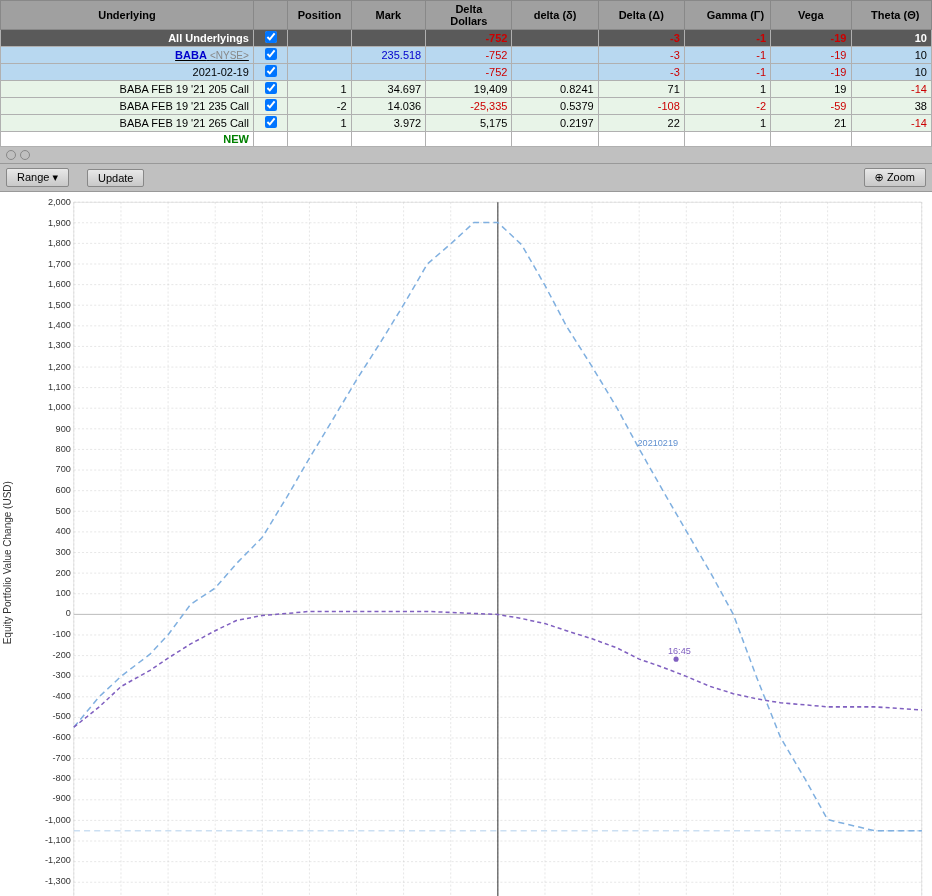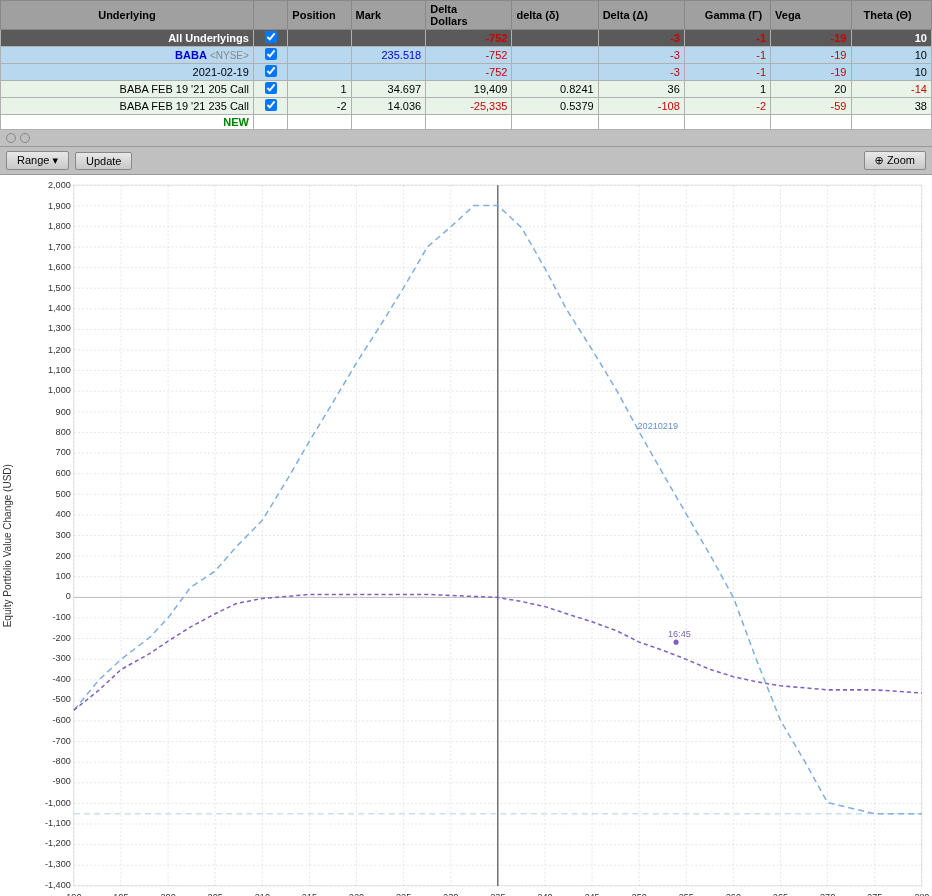--- a/index.html
+++ b/index.html
@@ -5,21 +5,21 @@
     * { margin: 0; padding: 0; box-sizing: border-box; }
     body { font-family: Arial, sans-serif; font-size: 11px; background: #c0c0c0; overflow-x: hidden; }
 
     
     .table-section { background: #d4d4d4; }
     table { width: 100%; border-collapse: collapse; }
     table thead tr th {
       background: #a0a0a0;
       border: 1px solid #888;
       padding: 2px 4px;
-      text-align: left;
+      text-align: center;
       font-weight: bold;
       font-size: 11px;
     }
     table thead tr th.col-underlying { text-align: center; }
     table tbody tr td {
       border: 1px solid #b0b0b0;
       padding: 1px 4px;
       font-size: 11px;
     }
 
@@ -39,21 +39,21 @@
     
     .controls-bar {
       background: #c0c0c0;
       padding: 4px 6px;
       display: flex;
       align-items: center;
       justify-content: space-between;
       border-top: 1px solid #999;
       border-bottom: 1px solid #999;
     }
-    .controls-left { display: flex; gap: 6px; align-items: center; }
+    .controls-left { display: flex; gap: 18px; align-items: center; }
     .btn {
       background: linear-gradient(to bottom, #e8e8e8, #c8c8c8);
       border: 1px solid #888;
       padding: 2px 10px;
       font-size: 11px;
       cursor: pointer;
       border-radius: 2px;
     }
 
     
@@ -137,21 +137,21 @@
           <td class="text-right"></td>
           <td class="text-right"></td>
           <td class="text-right" style="color: rgb(204, 0, 0);">-752</td>
           <td class="text-right"></td>
           <td class="text-right" style="color: rgb(204, 0, 0);">-3</td>
           <td class="text-right" style="color: rgb(204, 0, 0);">-1</td>
           <td class="text-right" style="color: rgb(204, 0, 0);">-19</td>
           <td class="text-right">10</td>
         </tr>
         <tr class="row-baba">
-          <td class="text-left" style="padding-left: 24px;"><span style="color:#0000cc;font-weight:bold;">BABA</span> <span style="color:#888;font-size:10px;">&lt;NYSE&gt;</span></td>
+          <td class="text-left" style="padding-left: 24px; text-decoration: underline;"><span style="color:#0000cc;font-weight:bold;">BABA</span> <span style="color:#888;font-size:10px;">&lt;NYSE&gt;</span></td>
           <td class="text-center"><input type="checkbox" checked="" style=""></td>
           <td class="text-right"></td>
           <td class="text-right" style="color: rgb(0, 0, 204);">235.518</td>
           <td class="text-right" style="color: rgb(204, 0, 0);">-752</td>
           <td class="text-right"></td>
           <td class="text-right" style="color: rgb(204, 0, 0);">-3</td>
           <td class="text-right" style="color: rgb(204, 0, 0);">-1</td>
           <td class="text-right" style="color: rgb(204, 0, 0);">-19</td>
           <td class="text-right">10</td>
         </tr>
@@ -167,36 +167,48 @@
           <td class="text-right" style="color: rgb(204, 0, 0);">-19</td>
           <td class="text-right">10</td>
         </tr>
         <tr class="row-option1">
           <td class="text-left" style="padding-left: 40px;">BABA FEB 19 '21 205 Call</td>
           <td class="text-center"><input type="checkbox" checked="" style=""></td>
           <td class="text-right">1</td>
           <td class="text-right">34.697</td>
           <td class="text-right">19,409</td>
           <td class="text-right">0.8241</td>
-          <td class="text-right">36</td>
+          <td class="text-right">71</td>
           <td class="text-right">1</td>
-          <td class="text-right">20</td>
+          <td class="text-right">19</td>
           <td class="text-right" style="color: rgb(204, 0, 0);">-14</td>
         </tr>
         <tr class="row-option1">
           <td class="text-left" style="padding-left: 60px; margin-top: 10px;">BABA FEB 19 '21 235 Call</td>
           <td class="text-center"><input type="checkbox" checked="" style=""></td>
           <td class="text-right">-2</td>
           <td class="text-right">14.036</td>
           <td class="text-right" style="color: rgb(204, 0, 0);">-25,335</td>
           <td class="text-right">0.5379</td>
           <td class="text-right" style="color: rgb(204, 0, 0);">-108</td>
           <td class="text-right" style="color: rgb(204, 0, 0);">-2</td>
           <td class="text-right" style="color: rgb(204, 0, 0);">-59</td>
           <td class="text-right">38</td>
+        </tr>
+        <tr class="row-option1">
+          <td class="text-left" style="padding-left: 40px;">BABA FEB 19 '21 265 Call</td>
+          <td class="text-center"><input type="checkbox" checked="" style=""></td>
+          <td class="text-right">1</td>
+          <td class="text-right">3.972</td>
+          <td class="text-right">5,175</td>
+          <td class="text-right">0.2197</td>
+          <td class="text-right">22</td>
+          <td class="text-right">1</td>
+          <td class="text-right">21</td>
+          <td class="text-right" style="color: rgb(204, 0, 0);">-14</td>
         </tr>
         <tr class="row-new">
           <td class="text-left" style="padding-left: 40px;">NEW</td>
           <td class="text-center"></td>
           <td class="text-right"></td>
           <td class="text-right"></td>
           <td class="text-right"></td>
           <td class="text-right"></td>
           <td class="text-right"></td>
           <td class="text-right"></td>

